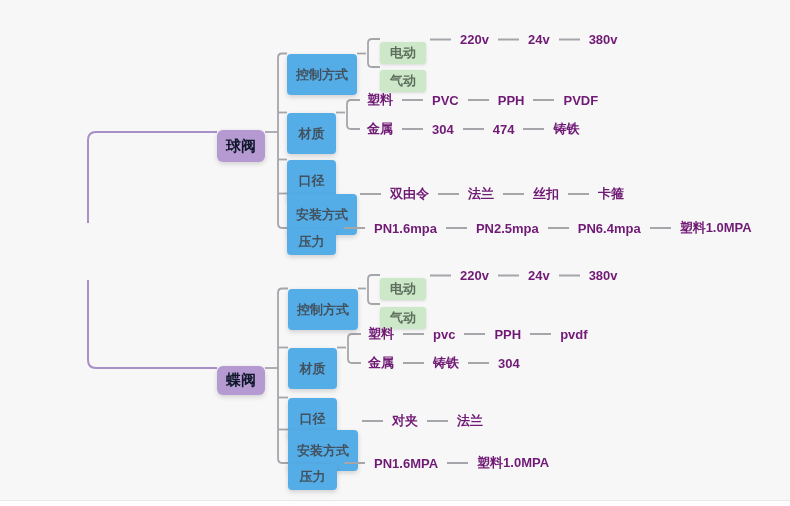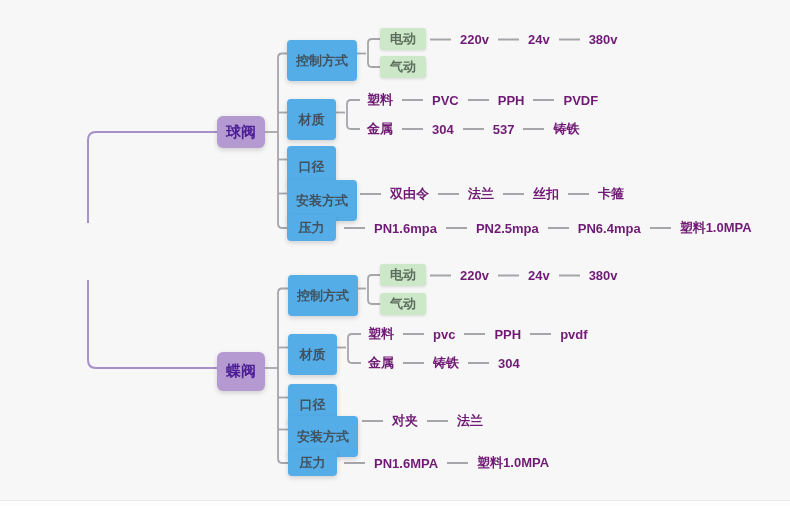--- a/index.html
+++ b/index.html
@@ -7,30 +7,31 @@
     position:relative;width:790px;height:506px;overflow:hidden;
     background:#f7f7f8;font-family:"Liberation Sans",sans-serif;
     border-bottom:1px solid #ececec;
   }
   .bottom-strip{position:absolute;left:0;right:0;bottom:0;height:5px;background:#fdfdfd;border-top:1px solid #e9e9e9;}
   svg.wires{position:absolute;left:0;top:0;z-index:1;}
   .node{
     position:absolute;z-index:2;display:flex;align-items:center;justify-content:center;
     font-weight:bold;box-sizing:border-box;white-space:nowrap;
     box-shadow:0 2px 5px rgba(0,0,0,0.16);
+    margin-top:14px;
   }
   .root{
     left:28px;top:223px;width:115px;height:57px;background:#50C48C;border-radius:8px;
     font-size:22px;color:#141414;letter-spacing:1px;
   }
   .branch{
-    width:48px;background:#B59AD2;border-radius:6px;font-size:15px;color:#4c1d95;
+    width:48px;background:#B59AD2;border-radius:6px;font-size:15px;color:#0f172a;
   }
   .branch.ball{left:217px;top:116px;height:32px;}
-  .branch.butterfly{left:217px;top:352px;height:39px;}
+  .branch.butterfly{left:217px;top:352px;height:29px;}
   .topic{
     background:#55ADE8;border-radius:4px;font-size:13px;color:#41525E;height:41px;
   }
   .leaf{
     background:#CDE8C9;border-radius:3px;font-size:13px;color:#5D6E5D;
     width:46px;height:22px;box-shadow:0 1px 3px rgba(0,0,0,0.12);
   }
   .chain{
     position:absolute;z-index:2;display:flex;align-items:center;gap:9px;
     font-weight:bold;font-size:13px;color:#701a75;white-space:nowrap;
@@ -102,21 +103,21 @@
     <span>PPH</span>
     <i class="dash"></i>
     <span>PVDF</span>
   </div>
 
   <div class="chain" style="left:367px;top:129px;">
     <span>金属</span>
     <i class="dash"></i>
     <span>304</span>
     <i class="dash"></i>
-    <span>537</span>
+    <span>474</span>
     <i class="dash"></i>
     <span>铸铁</span>
   </div>
 
   <div class="chain" style="left:360px;top:193.5px;">
     <i class="dash"></i>
     <span>双由令</span>
     <i class="dash"></i>
     <span>法兰</span>
     <i class="dash"></i>

